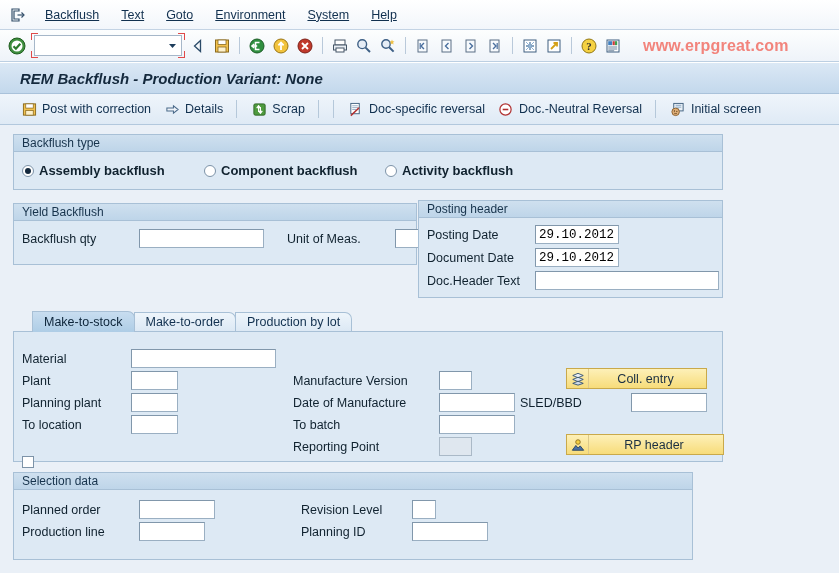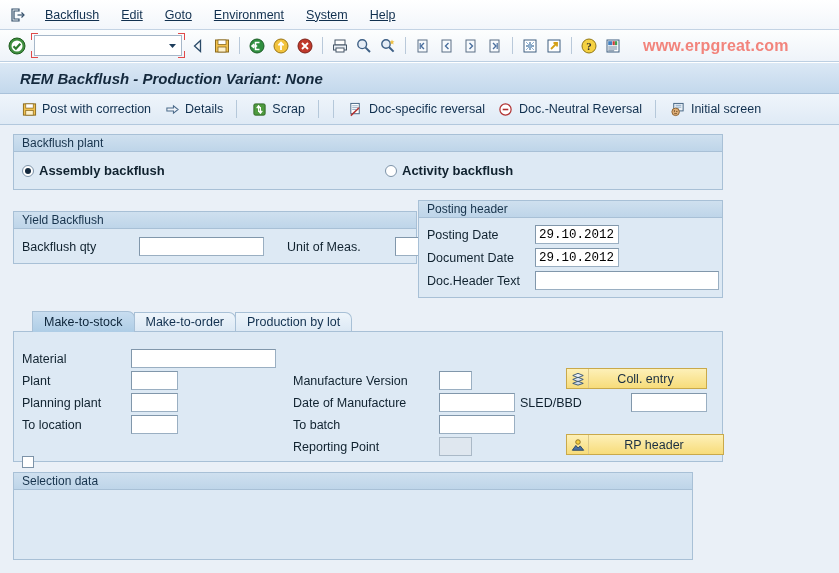--- a/index.html
+++ b/index.html
@@ -144,21 +144,21 @@
 
 <div class="menubar">
   <div class="sysmenu-icon">
     <svg width="15" height="14" viewBox="0 0 15 14">
       <path d="M2 1h7v2H4v8h5v2H2z" fill="none" stroke="#35506b" stroke-width="1.2"></path>
       <path d="M7.5 7h6" stroke="#35506b" stroke-width="1.2" fill="none"></path>
       <path d="M11.5 4.5L14 7l-2.5 2.5" fill="none" stroke="#35506b" stroke-width="1.2"></path>
     </svg>
   </div>
   <div class="menuitem"><u>Backflush</u></div>
-  <div class="menuitem"><u>Edit</u></div>
+  <div class="menuitem"><u>Text</u></div>
   <div class="menuitem"><u>Goto</u></div>
   <div class="menuitem"><u>Environment</u></div>
   <div class="menuitem"><u>System</u></div>
   <div class="menuitem"><u>Help</u></div>
 </div>
 
 <div class="toolbar">
   <div class="tb-ok">
     <svg width="18" height="18" viewBox="0 0 18 18">
       <circle cx="9" cy="9" r="8" fill="#3f8f3f" stroke="#1f5d1f"></circle>
@@ -377,34 +377,38 @@
         <path d="M4.6 12c.9.7 2 .6 2.8-.2" fill="none" stroke="#5a3a14" stroke-width="0.9"></path>
       </svg>
     </span>
     <span class="lb">Initial screen</span>
   </div>
 </div>
 
 <div class="content">
 
   <div class="group" style="left:13px;top:9px;width:710px;height:56px;">
-    <div class="group-hdr">Backflush plant</div>
+    <div class="group-hdr">Backflush type</div>
     <div class="group-body" style="height:38px;">
       <div class="radio on" style="left:8px;top:11px;">
         <i class="dot"></i>
         <span>Assembly backflush</span>
       </div>
+      <div class="radio" style="left:190px;top:11px;">
+        <i class="dot"></i>
+        <span>Component backflush</span>
+      </div>
       <div class="radio" style="left:371px;top:11px;">
         <i class="dot"></i>
         <span>Activity backflush</span>
       </div>
     </div>
   </div>
 
-  <div class="group" style="left:13px;top:86px;width:404px;height:53px;">
+  <div class="group" style="left:13px;top:78px;width:404px;height:62px;">
     <div class="group-hdr">Yield Backflush</div>
     <div class="group-body" style="height:35px;">
       <div class="lbl" style="left:8px;top:11px;">Backflush qty</div>
       <div class="fld" style="left:125px;top:8px;width:125px;">
         <input type="text" value="" style="">
       </div>
       <div class="lbl" style="left:273px;top:11px;">Unit of Meas.</div>
       <div class="fld" style="left:381px;top:8px;width:25px;">
         <input type="text" value="" style="">
       </div>
@@ -504,15 +508,36 @@
           <circle cx="8" cy="4.6" r="2.6" fill="#f5d142" stroke="#8a6a1e"></circle>
           <path d="M1.5 14l4-5.5 2.6 3L10.5 9l4 5z" fill="#4a6fa5" stroke="#23405f"></path>
         </svg>
       </span>
       <span class="lb">RP header</span>
     </div>
   </div>
 
   <div class="group" style="left:13px;top:347px;width:680px;height:88px;">
     <div class="group-hdr">Selection data</div>
+    <div class="group-body" style="height:70px;">
+      <div class="lbl" style="left:8px;top:13px;">Planned order</div>
+      <div class="fld" style="left:125px;top:10px;width:76px;">
+        <input type="text" value="" style="">
+      </div>
+
+      <div class="lbl" style="left:8px;top:35px;">Production line</div>
+      <div class="fld" style="left:125px;top:32px;width:66px;">
+        <input type="text" value="" style="">
+      </div>
+
+      <div class="lbl" style="left:287px;top:13px;">Revision Level</div>
+      <div class="fld" style="left:398px;top:10px;width:24px;">
+        <input type="text" value="" style="">
+      </div>
+
+      <div class="lbl" style="left:287px;top:35px;">Planning ID</div>
+      <div class="fld" style="left:398px;top:32px;width:76px;">
+        <input type="text" value="" style="">
+      </div>
+    </div>
   </div>
 
 </div>
 
 </body></html>

